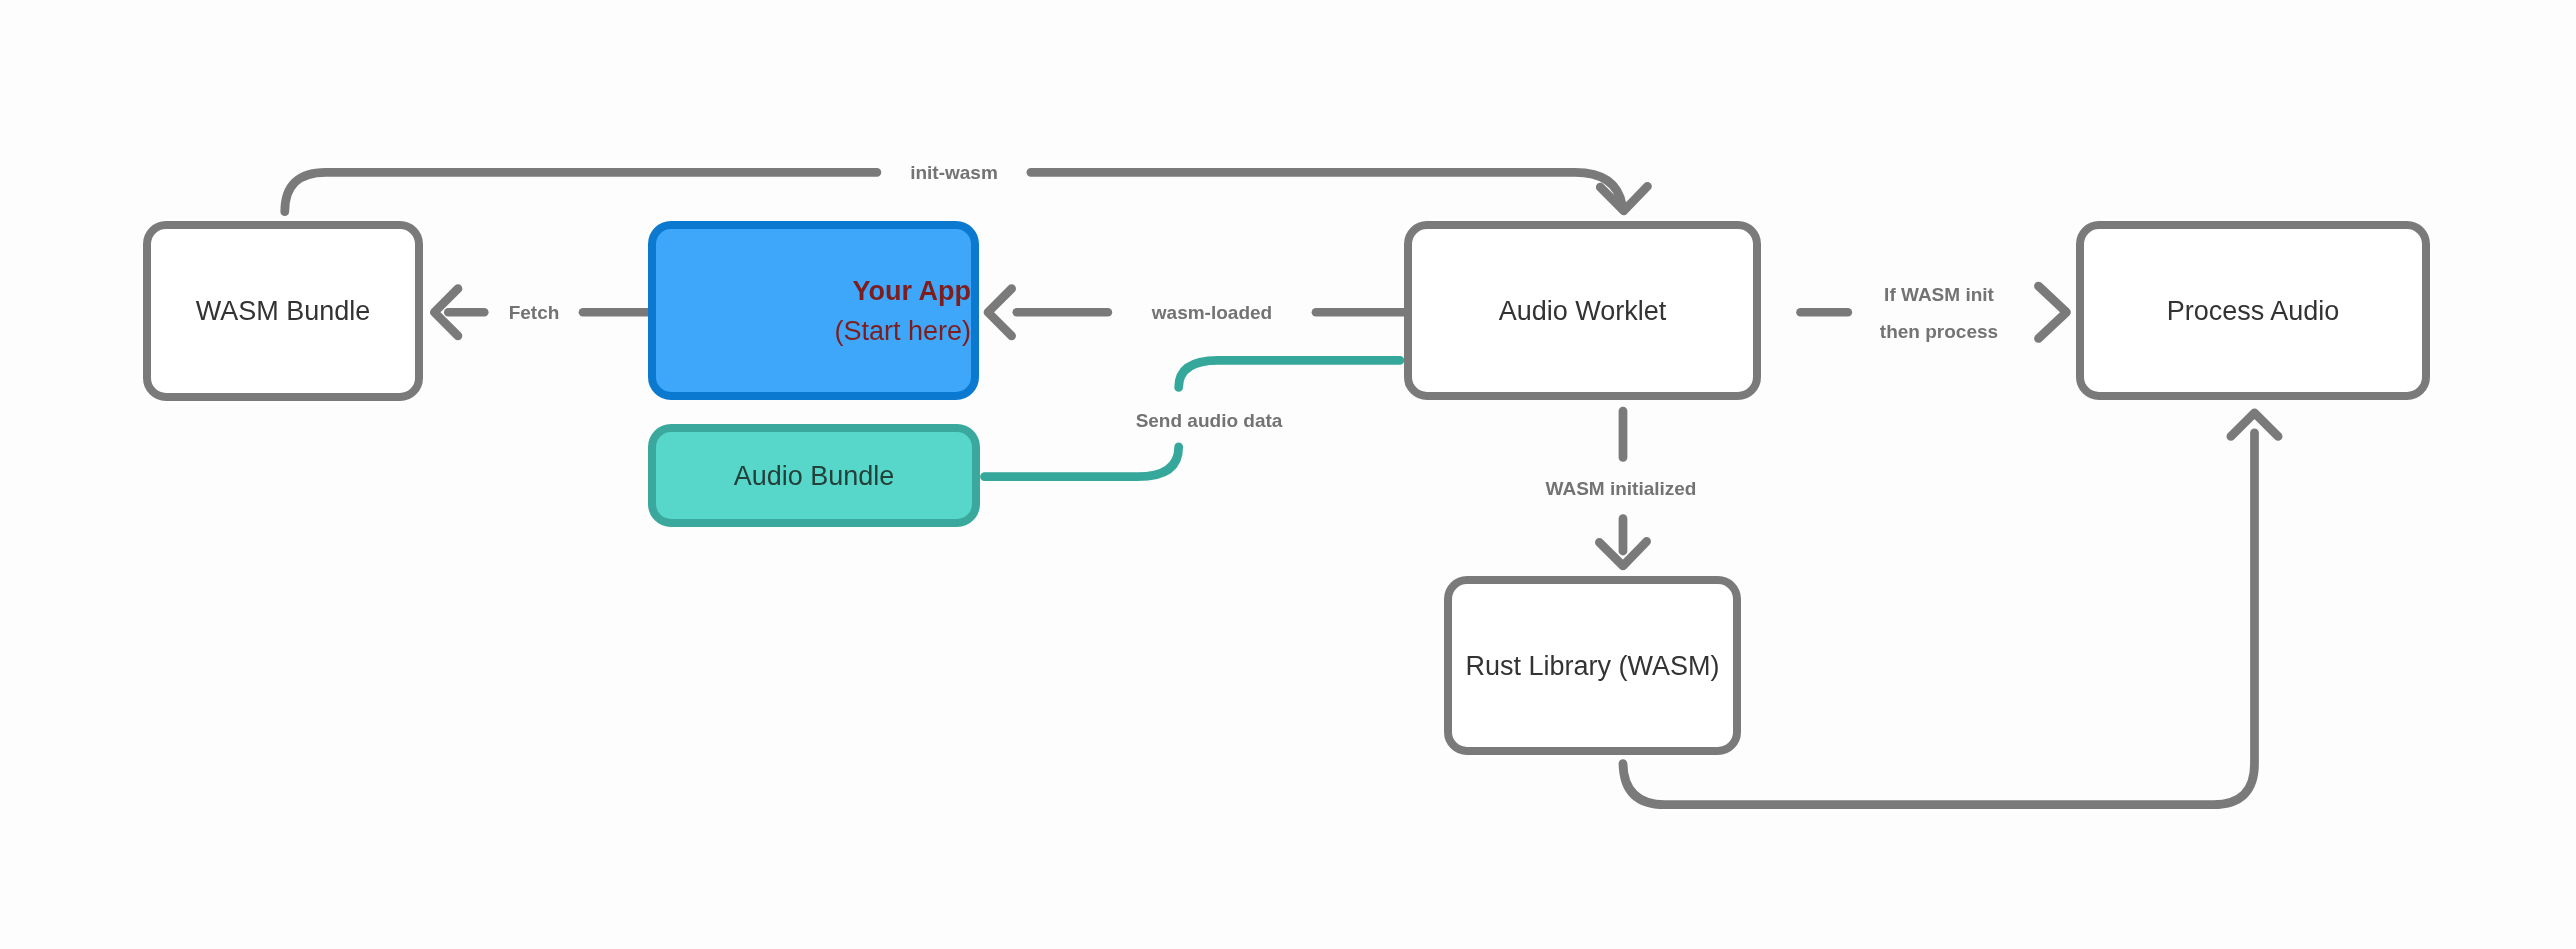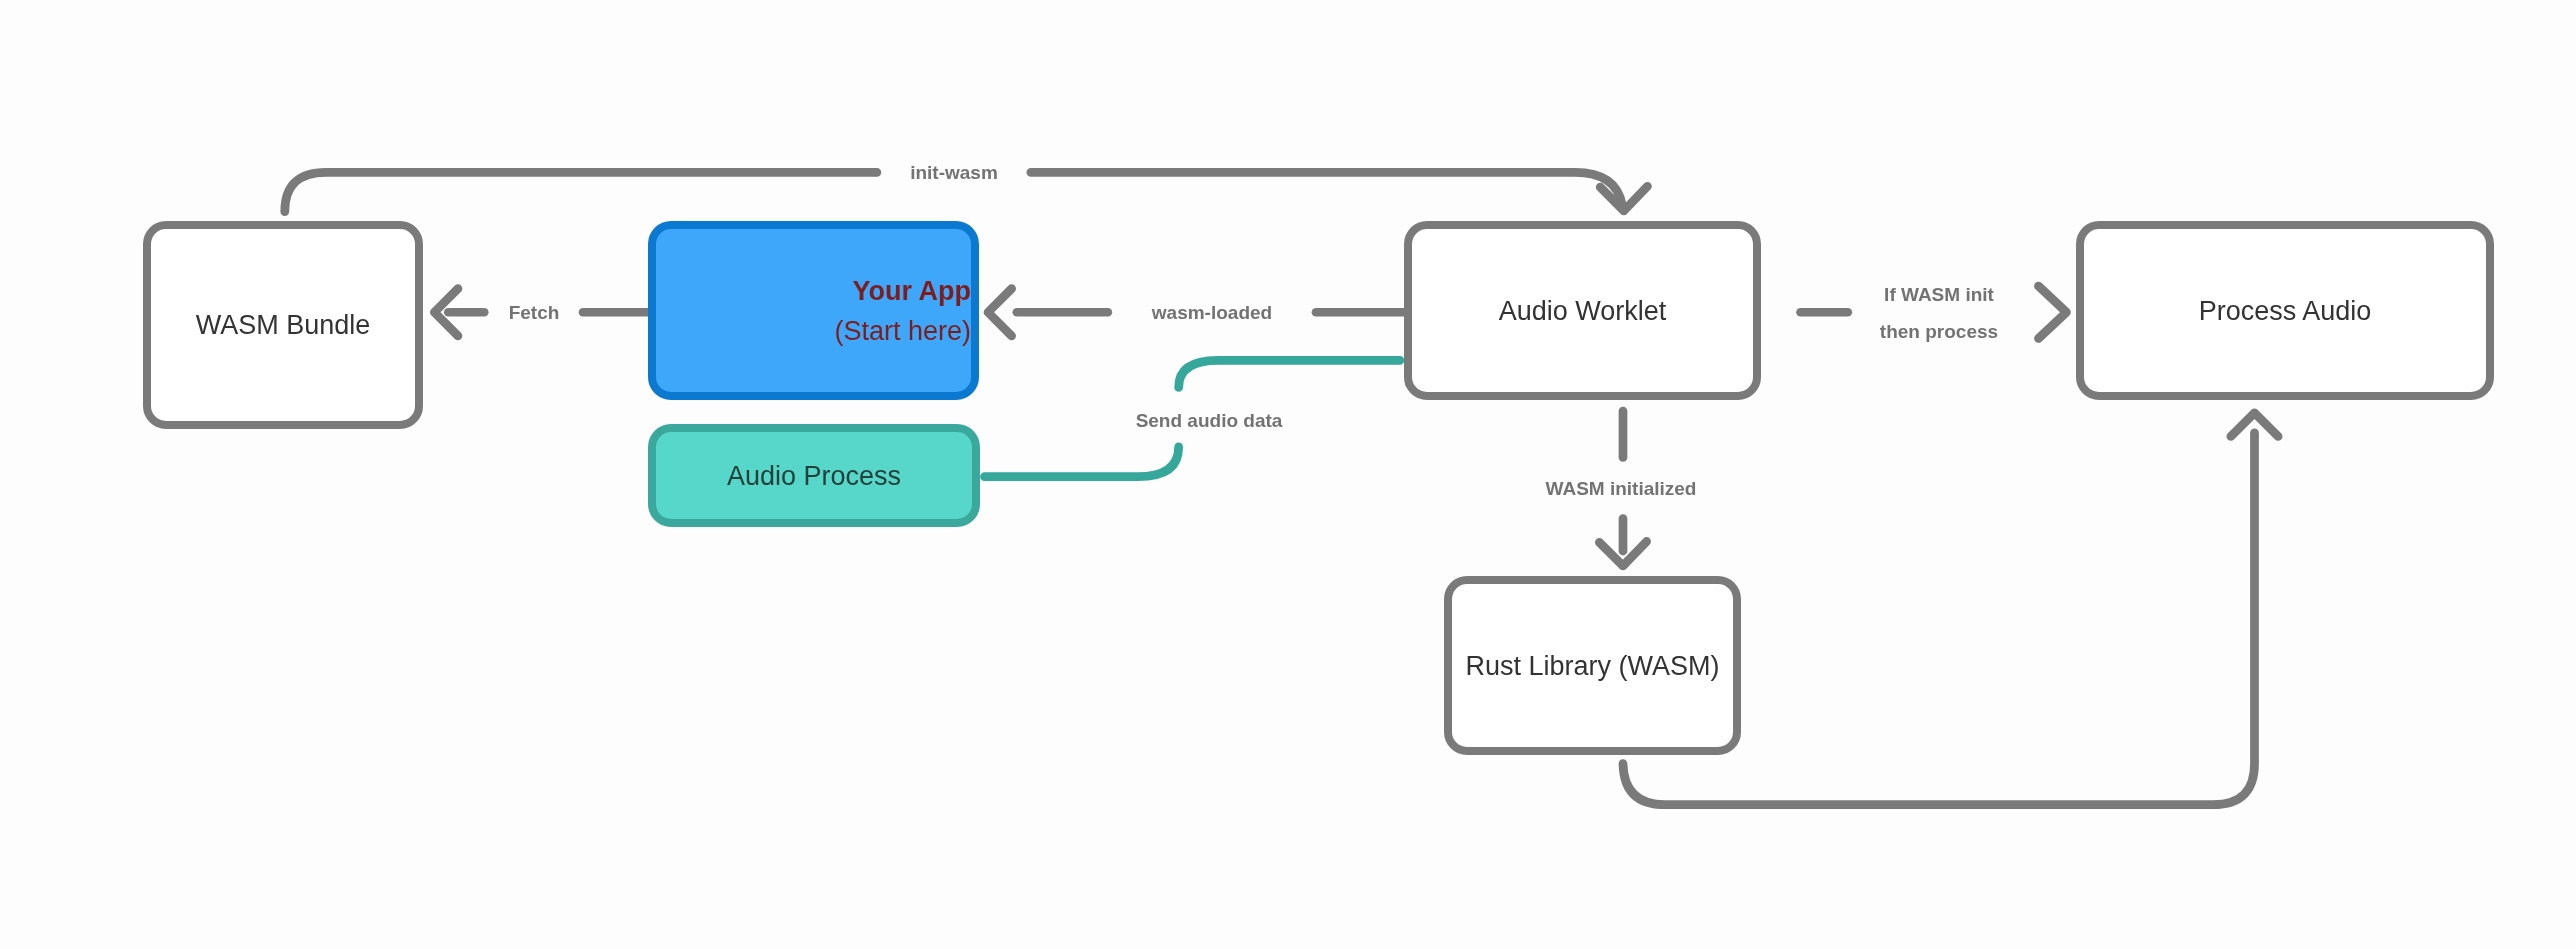--- a/index.html
+++ b/index.html
@@ -94,38 +94,38 @@
     <path class="wire" d="M 1828 620 L 1855 647 L 1882 619"></path>
 
     <path class="wire" d="M 1855 873 Q 1856 920 1903 920 H 2530 Q 2577 920 2577 873 V 495"></path>
     <path class="wire" d="M 2550 499 L 2577 472 L 2604 499"></path>
 
     <path class="wire teal" d="M 1125 545 H 1300 Q 1347 545 1347 511"></path>
     <path class="wire teal" d="M 1347 443 Q 1347 412 1392 412 H 1600"></path>
     <path class="wire teal" d="M 1611 385 L 1638 412 L 1611 439"></path>
   </svg>
 
-  <div class="node" style="left:143px; top:221px; width:280px; height:208px;">
+  <div class="node" style="left:143px; top:221px; width:280px; height:180px;">
     <div class="node-label">WASM Bundle</div>
   </div>
 
   <div class="node blue" style="left:648px; top:221px; width:331px; height:179px;">
     <div class="node-label">Your App</div>
     <div class="node-sublabel">(Start here)</div>
   </div>
 
   <div class="node teal" style="left:648px; top:424px; width:332px; height:103px;">
-    <div class="node-label">Audio Process</div>
+    <div class="node-label">Audio Bundle</div>
   </div>
 
   <div class="node" style="left:1404px; top:221px; width:357px; height:179px;">
     <div class="node-label">Audio Worklet</div>
   </div>
 
-  <div class="node" style="left:2076px; top:221px; width:418px; height:179px;">
+  <div class="node" style="left:2076px; top:221px; width:354px; height:179px;">
     <div class="node-label">Process Audio</div>
   </div>
 
   <div class="node" style="left:1444px; top:576px; width:297px; height:179px;">
     <div class="node-label">Rust Library (WASM)</div>
   </div>
 
   <div class="edge-label" style="left:954px; top:172px;">init-wasm</div>
 
   <div class="edge-label" style="left:534px; top:312px;">Fetch</div>

